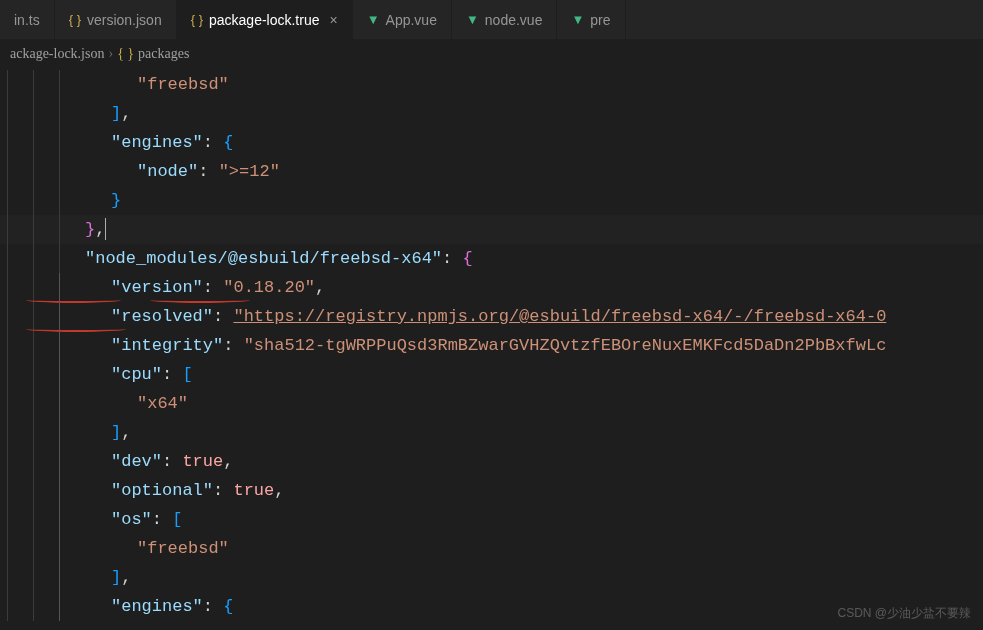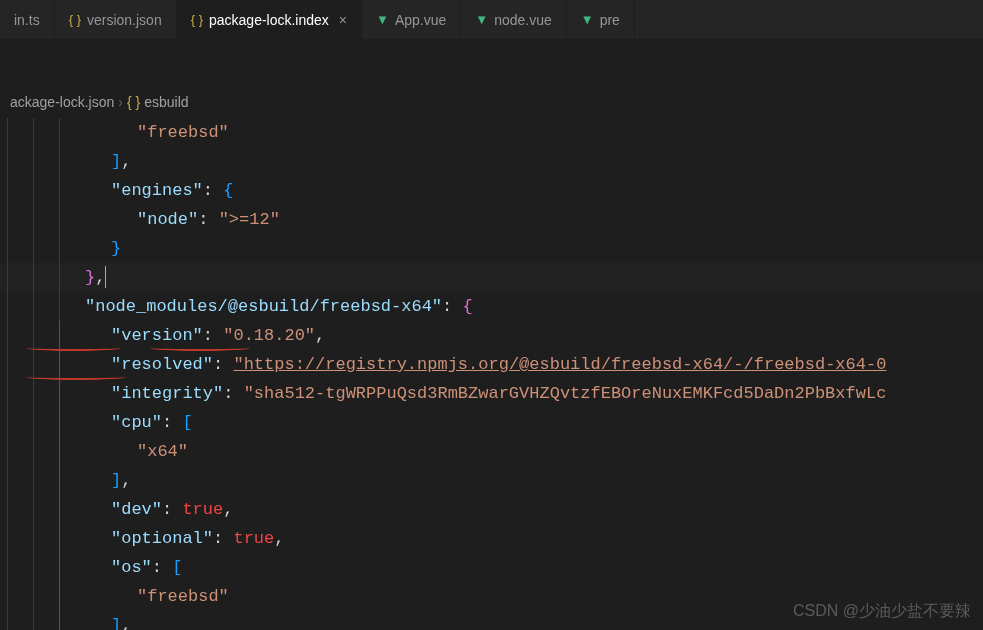--- a/index.html
+++ b/index.html
@@ -37,24 +37,23 @@
     .tab .json-icon { color: #c9a94a; font-size: 13px; }
     .tab .vue-icon { color: #41b883; font-size: 13px; }
     .tab .close-icon { color: #969696; font-size: 14px; margin-left: 4px; }
     .breadcrumbs {
       display: flex;
       align-items: center;
       height: 28px;
       padding: 0 10px;
       background: #1e1e1e;
       color: #a0a0a0;
-      font-family: Liberation Sans, sans-serif;
+      font-family: Liberation Serif, serif;
       font-size: 14px;
       gap: 4px;
-      margin-top: 48px;
     }
     .breadcrumbs .chev { color: #666; }
     .editor {
       position: relative;
       background: #1e1e1e;
       padding-top: 2px;
     }
     .line {
       display: flex;
       line-height: 29px;
@@ -69,42 +68,42 @@
     }
     .guide {
       width: 26px;
       border-left: 1px solid #3b3b3b;
       height: 100%;
     }
     .guide.vert-p { border-left-color: #565656; }
     .code { flex: 1; }
     .key { color: #9cdcfe; }
     .str { color: #ce9178; }
-    .bool { color: #ef4444; }
+    .bool { color: #fca5a5; }
     .punc { color: #d4d4d4; }
     .brkt2 { color: #da70d6; }
     .brkt3 { color: #179fff; }
     .link { text-decoration: underline; }
     .cursor-line { background: rgba(255,255,255,0.02); }
     .cursor {
       display: inline-block;
       width: 1px;
       height: 22px;
       background: #aeafad;
       vertical-align: middle;
       position: relative;
       top: -1px;
     }
     .watermark {
       position: absolute;
       bottom: 8px;
       right: 12px;
       color: rgba(200,200,200,0.35);
       font-family: -apple-system, 'Segoe UI', sans-serif;
-      font-size: 16px;
+      font-size: 12px;
       pointer-events: none;
     }
     .underline-annot {
       position: absolute;
       height: 6px;
       border-bottom: 2px solid #c0392b;
       border-radius: 0 0 50% 50%;
       pointer-events: none;
     }
     .ind { display: inline-block; }
@@ -115,42 +114,42 @@
 <div class="tabs">
   <div class="tab">
     <span>in.ts</span>
   </div>
   <div class="tab">
     <span class="json-icon">{ }</span>
     <span>version.json</span>
   </div>
   <div class="tab active">
     <span class="json-icon">{ }</span>
-    <span>package-lock.index</span>
+    <span>package-lock.true</span>
     <span class="close-icon">×</span>
   </div>
   <div class="tab">
     <span class="vue-icon">▼</span>
     <span>App.vue</span>
   </div>
   <div class="tab">
     <span class="vue-icon">▼</span>
     <span>node.vue</span>
   </div>
   <div class="tab">
     <span class="vue-icon">▼</span>
     <span>pre</span>
   </div>
 </div>
 
 <div class="breadcrumbs">
   <span>ackage-lock.json</span>
   <span class="chev">›</span>
   <span class="json-icon" style="color:#c9a94a;">{ }</span>
-  <span>esbuild</span>
+  <span>packages</span>
 </div>
 
 <div class="editor">
   <div class="line"><div class="guides"><div class="guide"></div><div class="guide"></div><div class="guide"></div></div><div class="code"><span class="ind" style="width:52px"></span><span class="str">"freebsd"</span></div></div>
   <div class="line"><div class="guides"><div class="guide"></div><div class="guide"></div><div class="guide"></div></div><div class="code"><span class="ind" style="width:26px"></span><span class="brkt3">]</span><span class="punc">,</span></div></div>
   <div class="line"><div class="guides"><div class="guide"></div><div class="guide"></div><div class="guide"></div></div><div class="code"><span class="ind" style="width:26px"></span><span class="key">"engines"</span><span class="punc">:</span> <span class="brkt3">{</span></div></div>
   <div class="line"><div class="guides"><div class="guide"></div><div class="guide"></div><div class="guide"></div></div><div class="code"><span class="ind" style="width:52px"></span><span class="key">"node"</span><span class="punc">:</span> <span class="str">"&gt;=12"</span></div></div>
   <div class="line"><div class="guides"><div class="guide"></div><div class="guide"></div><div class="guide"></div></div><div class="code"><span class="ind" style="width:26px"></span><span class="brkt3">}</span></div></div>
   <div class="line cursor-line"><div class="guides"><div class="guide"></div><div class="guide"></div><div class="guide"></div></div><div class="code"><span class="brkt2">}</span><span class="punc">,</span><span class="cursor"></span></div></div>
   <div class="line"><div class="guides"><div class="guide"></div><div class="guide"></div><div class="guide"></div></div><div class="code"><span class="key">"node_modules/@esbuild/freebsd-x64"</span><span class="punc">:</span> <span class="brkt2">{</span></div></div>

